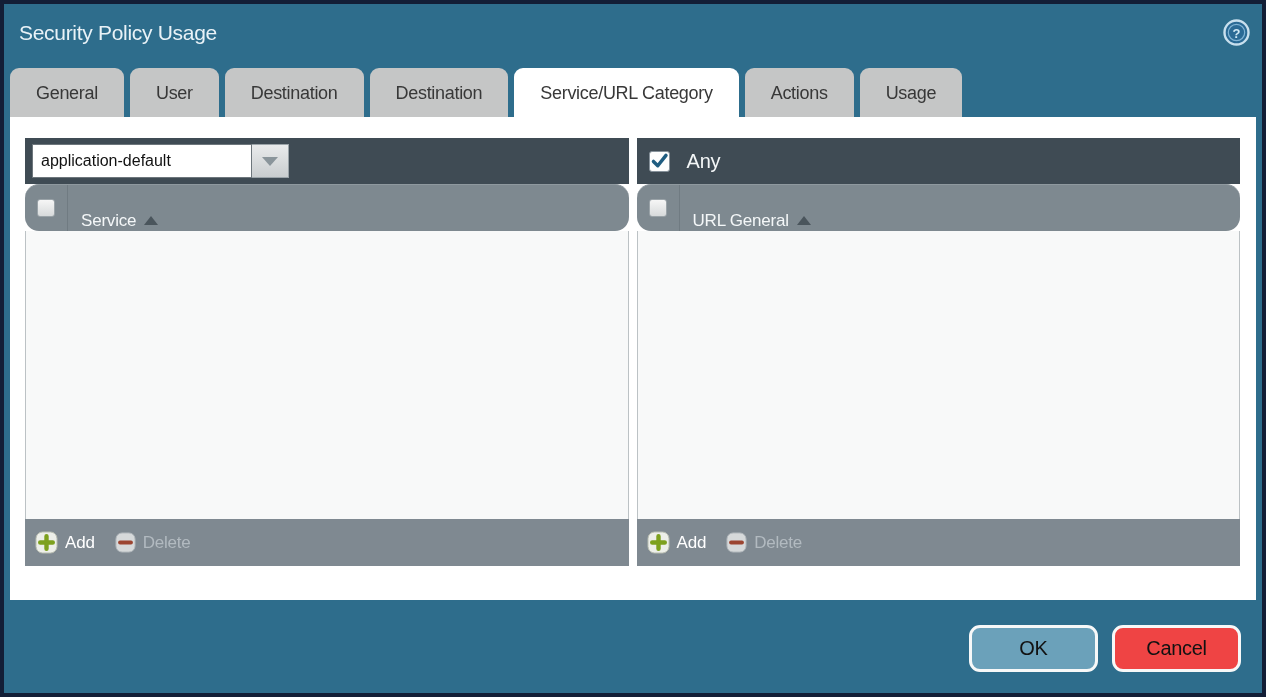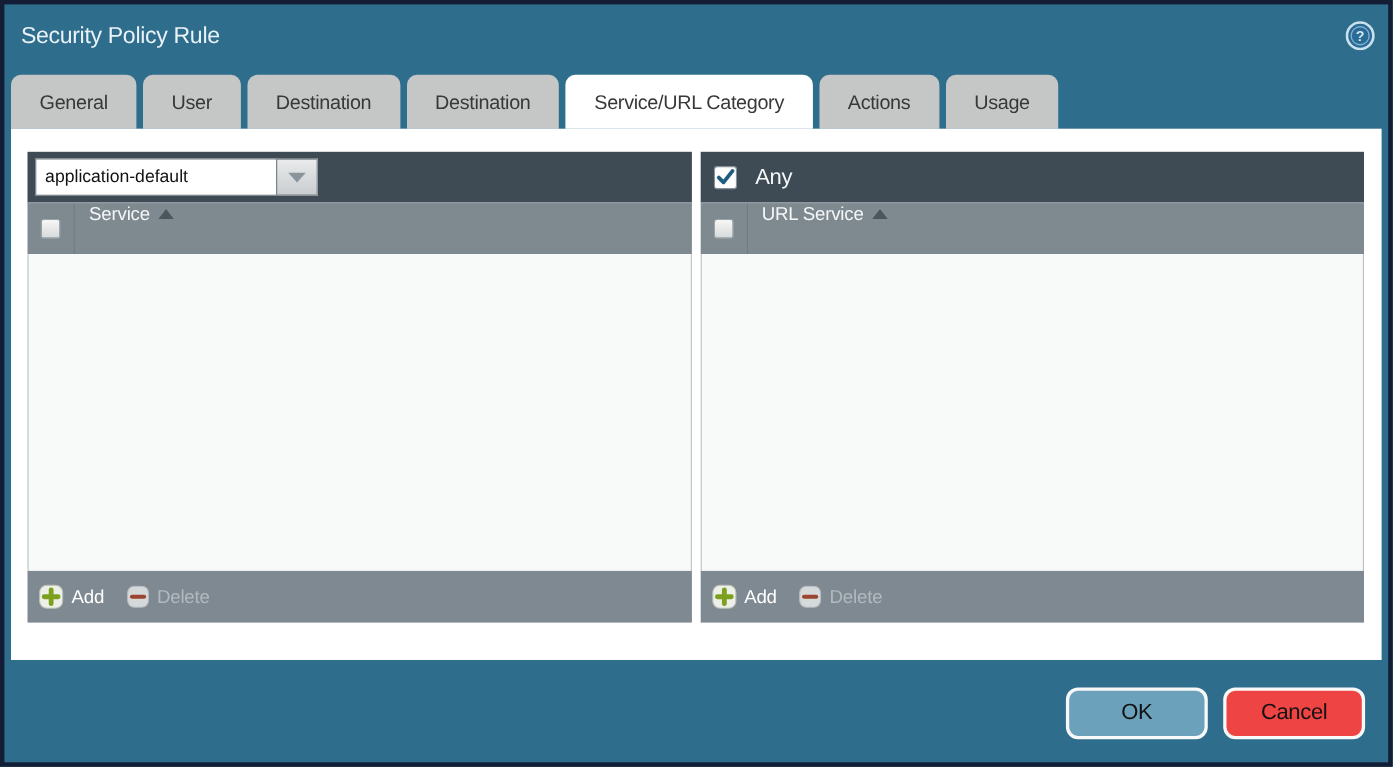--- a/index.html
+++ b/index.html
@@ -41,22 +41,22 @@
   .panels {
     display:flex; gap:8px; padding:21px 16px 0 15px;
   }
   .panel { flex:1; display:flex; flex-direction:column; height:428px; }
   .panel-top {
     height:46px; background:#3f4b54; flex:0 0 46px;
     display:flex; align-items:center; padding:0 7px;
   }
   .panel-header {
     height:47px; flex:0 0 47px; background:#7e8990;
-    display:flex; align-items:flex-start; color:#fff;
-    border-top:1px solid #8f999f; cursor:pointer;
+    display:flex; align-items:flex-end; color:#fff;
+    border-top:1px solid #8f999f; cursor:pointer;border-radius:14px;
   }
   .hdr-checkbox-cell {
     width:43px; height:100%; display:flex; align-items:center;
     justify-content:center; border-right:1px solid #707b82;
   }
   .hdr-label {
     padding-left:13px; font-size:17px; letter-spacing:-0.2px;
     display:flex; align-items:center; gap:8px; color:#f4f7f8;
   }
   .sort-asc {
@@ -122,21 +122,21 @@
   }
   .btn.ok { background:#6ba1ba; }
   .btn.cancel { background:#ef4444; }
 </style>
 </head>
 <body>
 
 <div class="window">
 
   <div class="titlebar">
-    <div class="title">Security Policy Rule</div>
+    <div class="title">Security Policy Usage</div>
     <div class="help-icon">
       <svg width="27" height="27" viewBox="0 0 27 27">
         <circle cx="13.5" cy="13.5" r="12" fill="#2a6a95" stroke="#c9e0ee" stroke-width="2.4"></circle>
         <circle cx="13.5" cy="13.5" r="8.2" fill="none" stroke="#7fb3d4" stroke-width="1.2"></circle>
         <text x="13.5" y="18.5" text-anchor="middle" font-family="Liberation Sans, sans-serif" font-size="13" font-weight="bold" fill="#cfe8f5">?</text>
       </svg>
     </div>
   </div>
 
   <div class="tabs">
@@ -196,21 +196,21 @@
               <path d="M4 11.5 L9 16.5 L18.5 4.5" fill="none" stroke="#1f5c80" stroke-width="4" stroke-linecap="round" stroke-linejoin="round"></path>
             </svg>
           </div>
           <div class="any-label">Any</div>
         </div>
         <div class="panel-header">
           <div class="hdr-checkbox-cell">
             <div class="checkbox"></div>
           </div>
           <div class="hdr-label">
-            <span>URL Service</span>
+            <span>URL General</span>
             <span class="sort-asc"></span>
           </div>
         </div>
         <div class="panel-list"></div>
         <div class="panel-footer">
           <div class="foot-btn add">
             <svg width="23" height="23" viewBox="0 0 23 23">
               <rect x="1" y="1" width="21" height="21" rx="6.5" fill="#edefe9" stroke="#b9beb2" stroke-width="1"></rect>
               <path d="M11.5 5.2 V17.8 M5.2 11.5 H17.8" stroke="#7da11e" stroke-width="4.4" stroke-linecap="round"></path>
             </svg>

